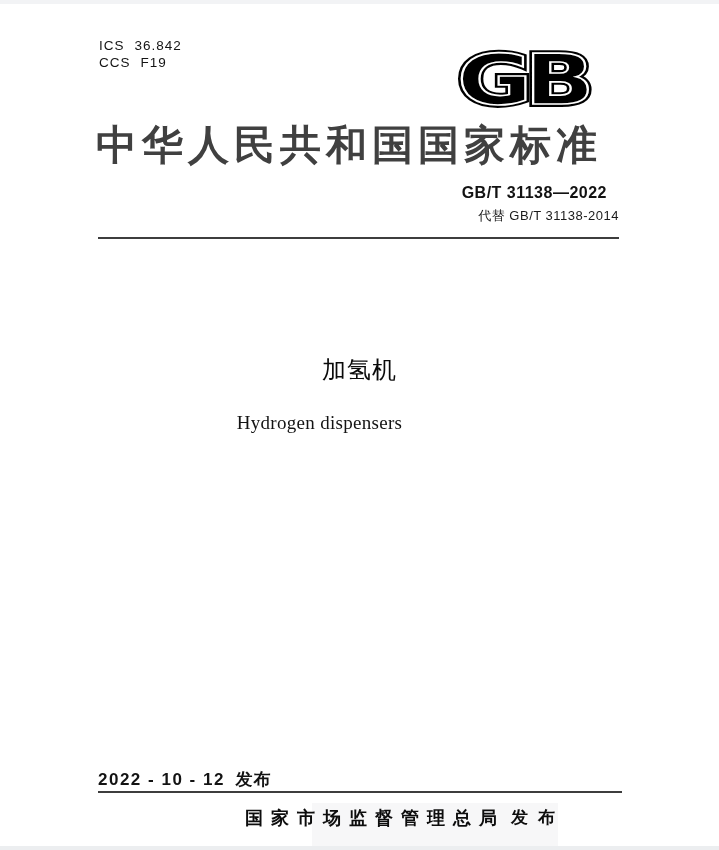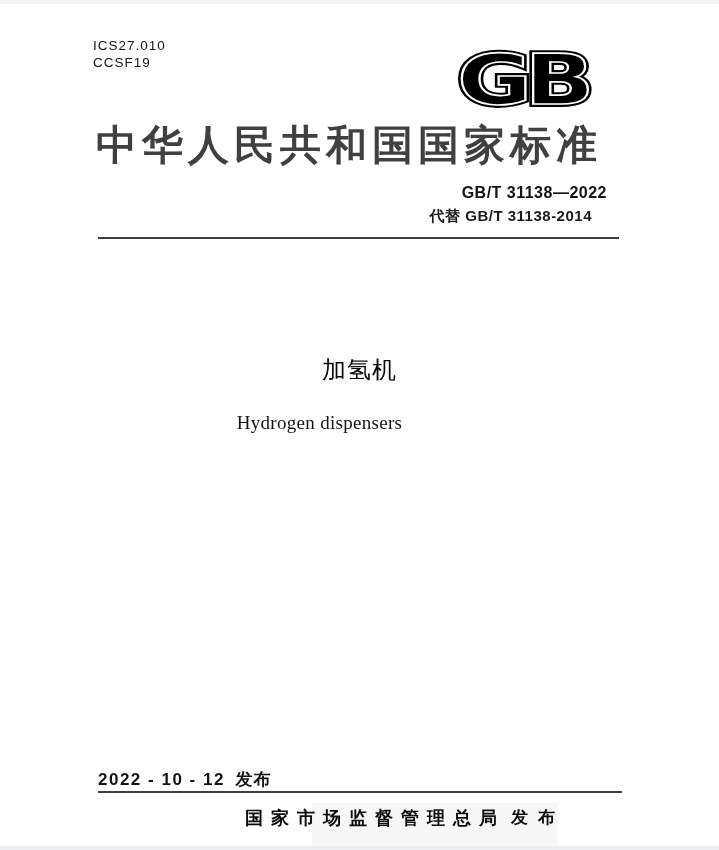--- a/index.html
+++ b/index.html
@@ -10,22 +10,22 @@
     overflow:hidden;
     font-family:"Liberation Sans","DejaVu Sans",sans-serif;
     color:#111111;
   }
   .scan-edge{position:absolute;left:0;width:719px;background:#f2f3f5;}
   .scan-edge.top{top:0;height:4px;}
   .scan-edge.bottom{bottom:0;height:4px;background:#eceef0;}
 
   
   .code-line{
-    position:absolute;left:93px;
-    display:flex;align-items:baseline;
+    position:absolute;left:99px;
+    display:flex;gap:10px;align-items:baseline;
     font-size:13.5px;letter-spacing:1px;font-weight:500;color:#141414;justify-content:space-between;
   }
   .code-line.ics{top:38px;}
   .code-line.ccs{top:55px;}
 
   
   .gb-logo{position:absolute;left:450px;top:44px;width:144px;height:70px;}
 
   
   .national-standard{
@@ -33,22 +33,22 @@
     font-family:"Liberation Serif","DejaVu Serif",serif;
     font-weight:600;font-size:41px;line-height:42px;
     letter-spacing:5px;white-space:nowrap;color:#404040;
   }
   .std-code{
     position:absolute;right:112px;top:184px;
     font-size:16px;font-weight:600;letter-spacing:0.5px;color:#121212;
     white-space:nowrap;
   }
   .std-replaces{
-    position:absolute;right:127px;top:207px;
-    font-size:15px;font-weight:700;letter-spacing:0.5px;color:#1a1a1a;
+    position:absolute;right:100px;top:207px;
+    font-size:13px;font-weight:400;letter-spacing:0.5px;color:#1a1a1a;
     white-space:nowrap;
   }
   .rule{position:absolute;height:2px;background:#3d3d3d;}
   .rule.top-rule{left:98px;top:237px;width:521px;}
   .rule.bottom-rule{left:98px;top:791px;width:524px;}
 
   
   .doc-title{
     position:absolute;left:0;top:354px;width:719px;
     text-align:center;font-size:24px;font-weight:500;
@@ -93,21 +93,21 @@
 </style>
 </head>
 <body>
 
 <div class="page">
 
   <div class="scan-edge top"></div>
 
   <div class="code-line ics">
     <span>ICS</span>
-    <span>27.010</span>
+    <span>36.842</span>
   </div>
   <div class="code-line ccs">
     <span>CCS</span>
     <span>F19</span>
   </div>
 
   <svg class="gb-logo" viewBox="0 0 150 72" aria-hidden="true">
     <g transform="scale(1.32,1)">
       <text x="56.8" y="37" text-anchor="middle" dominant-baseline="central" font-family="'DejaVu Sans','Liberation Sans',sans-serif" font-weight="bold" font-size="72" letter-spacing="-6" fill="#000000" stroke="#000000" stroke-width="6" paint-order="stroke">GB</text>
       <text x="56.8" y="37" text-anchor="middle" dominant-baseline="central" font-family="'DejaVu Sans','Liberation Sans',sans-serif" font-weight="bold" font-size="72" letter-spacing="-6" fill="none" stroke="#ffffff" stroke-width="1.8">GB</text>

